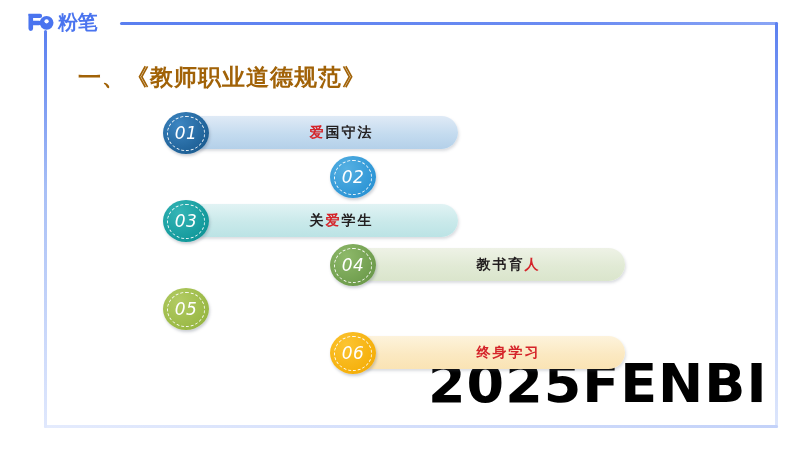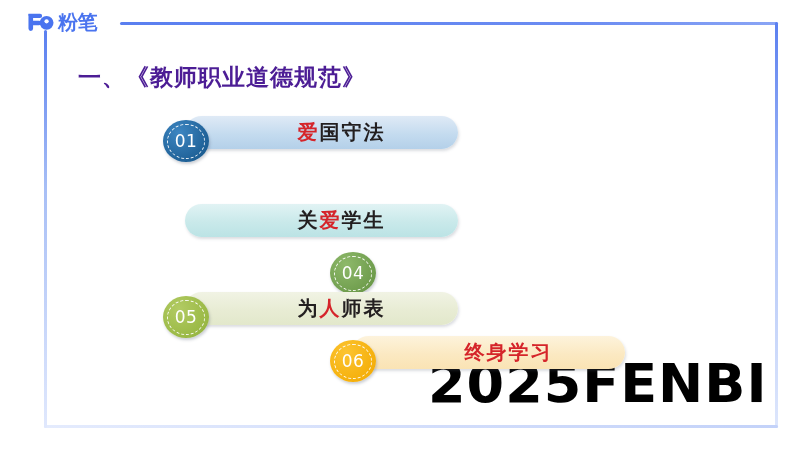--- a/index.html
+++ b/index.html
@@ -82,21 +82,21 @@
     font-family: "DejaVu Sans", "Liberation Sans", sans-serif;
   }
 
   
   .page-title {
     position: absolute;
     left: 78px;
     top: 62px;
     font-size: 23px;
     font-weight: bold;
-    color: #4c1d95;
+    color: #a16207;
     letter-spacing: 1px;
     font-family: "DejaVu Serif", "Liberation Serif", serif;
     white-space: nowrap;
   }
 
   
   .watermark {
     position: absolute;
     left: 428px;
     top: 356px;
@@ -134,39 +134,40 @@
     display: flex;
     align-items: center;
   }
   .row.flush  .bar { left: 185px; width: 273px; }
   .row.indent .bar { left: 352px; width: 273px; }
 
   .bar-label {
     width: 100%;
     text-align: center;
     padding-left: 40px;
-    font-size: 20px;
+    font-size: 14px;
     letter-spacing: 2px;
     white-space: nowrap;
     font-family: "DejaVu Serif", "Liberation Serif", serif;
     font-weight: bold;
     color: #231f20;
   }
   .hl { color: #d5242a; }
 
   .circle {
     position: absolute;
-    top: 8px;
+    top: 0;
     width: 46px;
     height: 42px;
     border-radius: 50%;
     display: flex;
     align-items: center;
     justify-content: center;
     box-shadow: 1px 2px 3px rgba(70,80,100,0.28);
+    font-style: italic;
   }
   .row.flush  .circle { left: 163px; }
   .row.indent .circle { left: 330px; }
 
   .circle::after {
     content: "";
     position: absolute;
     left: 4px; top: 3.5px;
     right: 4px; bottom: 3.5px;
     border: 1.5px dashed rgba(255,255,255,0.92);
@@ -231,38 +232,44 @@
     <div class="row flush">
       <div class="bar b1">
         <div class="bar-label"><span></span><span class="hl">爱</span><span>国守法</span></div>
       </div>
       <div class="circle c1">
         <span class="circle-num">01</span>
       </div>
     </div>
 
     <div class="row indent">
+      <div class="circle c2">
+        <span class="circle-num">02</span>
+      </div>
     </div>
 
     <div class="row flush">
       <div class="bar b3">
         <div class="bar-label"><span>关</span><span class="hl">爱</span><span>学生</span></div>
       </div>
+      <div class="circle c3">
+        <span class="circle-num">03</span>
+      </div>
     </div>
 
     <div class="row indent">
+      <div class="bar b4">
+        <div class="bar-label"><span>教书育</span><span class="hl">人</span><span></span></div>
+      </div>
       <div class="circle c4">
         <span class="circle-num">04</span>
       </div>
     </div>
 
     <div class="row flush">
-      <div class="bar b5">
-        <div class="bar-label"><span>为</span><span class="hl">人</span><span>师表</span></div>
-      </div>
       <div class="circle c5">
         <span class="circle-num">05</span>
       </div>
     </div>
 
     <div class="row indent">
       <div class="bar b6">
         <div class="bar-label"><span></span><span class="hl">终身学习</span><span></span></div>
       </div>
       <div class="circle c6">

